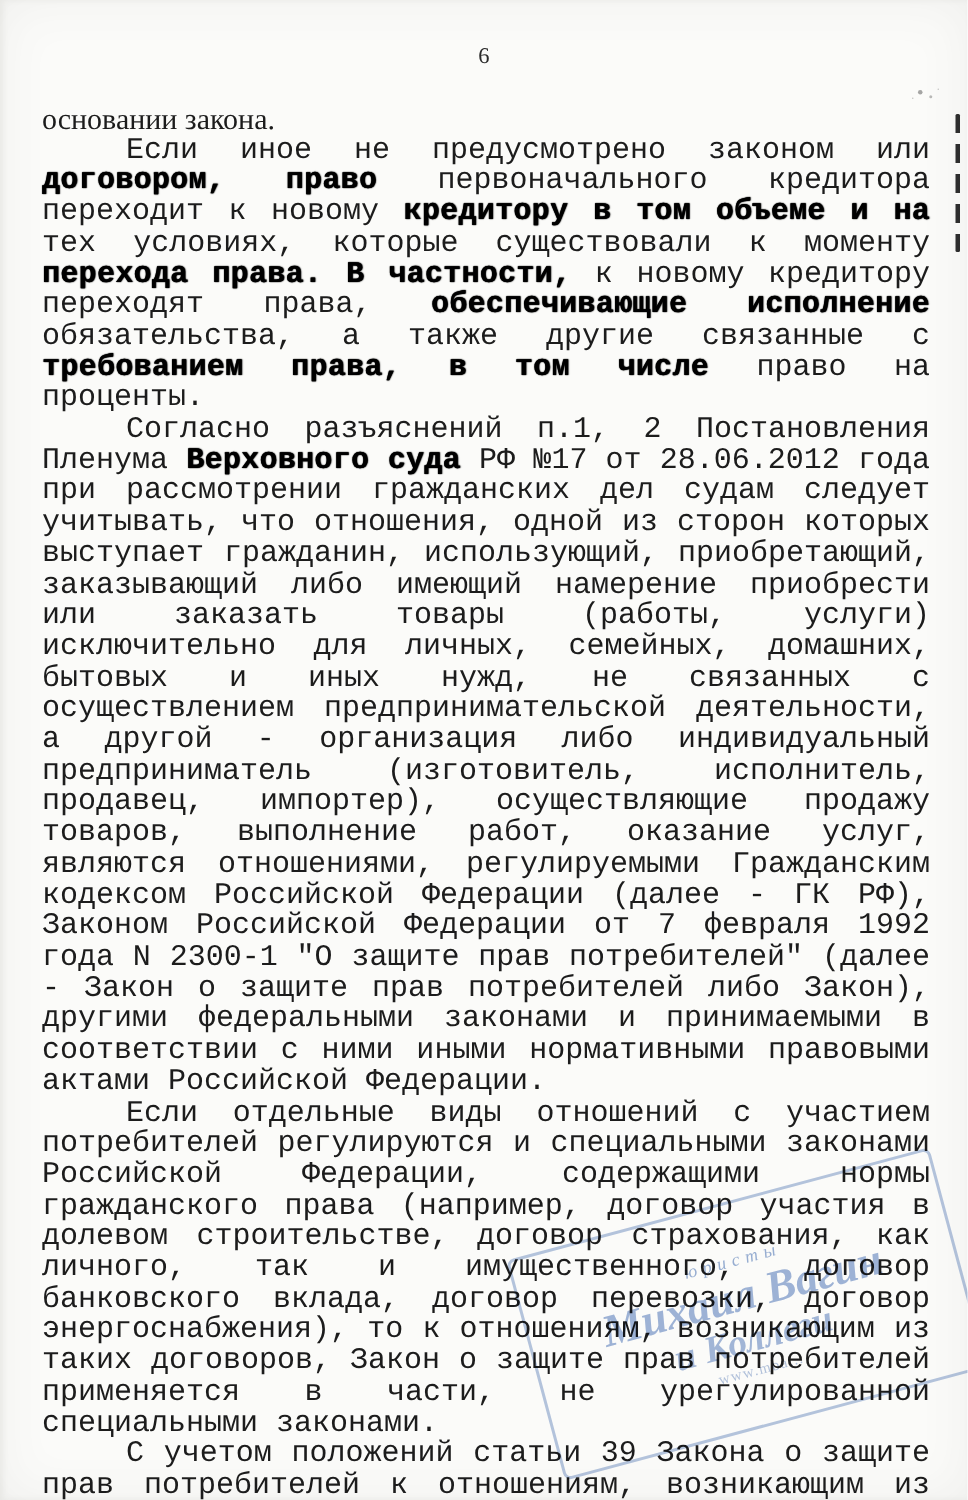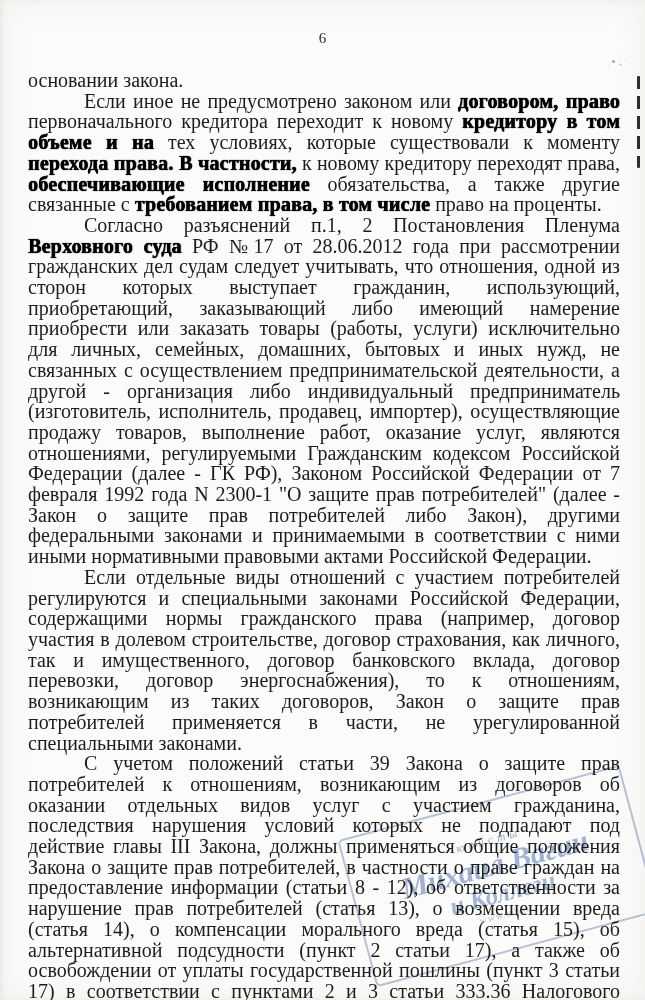--- a/index.html
+++ b/index.html
@@ -31,21 +31,21 @@
   .body-text {
     position: absolute;
     top: 70px;
     left: 28px;
     width: 592px;
     font-size: 20px;
     line-height: 20.7px;
     text-align: justify;
   }
   .para { margin: 0; }
-  .para.indent { text-indent: 56px; }
+  .para.indent { text-indent: 56px; font-family: Liberation Mono, monospace; }
   .seg { }
   .seg.dark {
     font-weight: 700;
     color: var(--heavy-ink, #000000);
     text-shadow: 0 0 0.7px #000, 0.45px 0.3px 0.8px rgba(0,0,0,0.9);
     letter-spacing: 0.2px;
   }
   
   .artifact-dashes {
     position: absolute;

